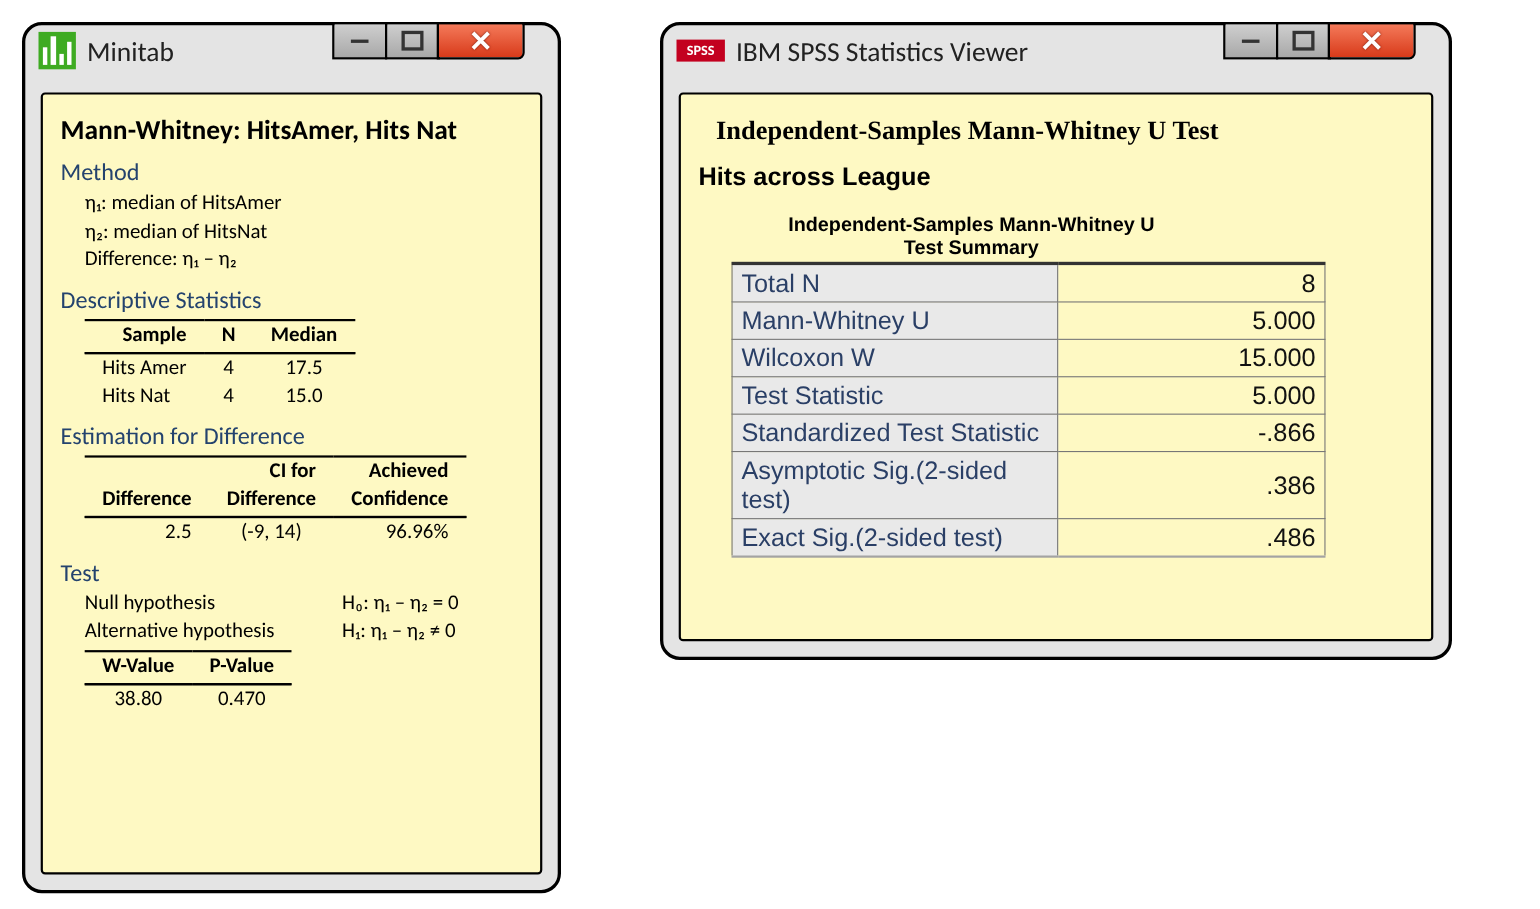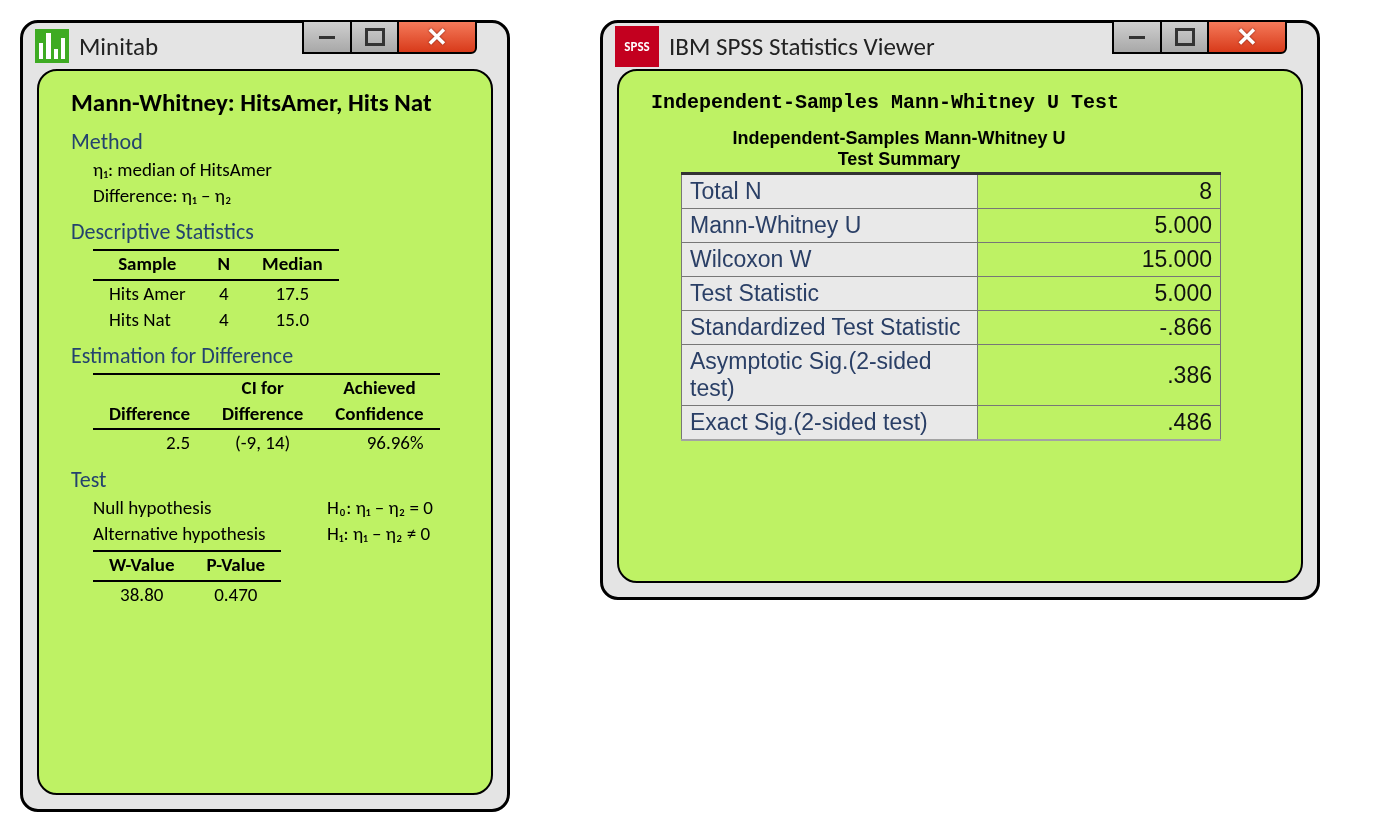--- a/index.html
+++ b/index.html
@@ -13,20 +13,21 @@
     display: flex;
     gap: 90px;
   }
   .window {
     background: #e4e4e4;
     border: 3px solid #000;
     border-radius: 18px;
     box-sizing: border-box;
     display: flex;
     flex-direction: column;
+    gap: 15px;
   }
   .win-minitab { width: 490px; height: 792px; }
   .win-spss { width: 720px; height: 580px; }
   .titlebar {
     display: flex;
     align-items: center;
     padding: 6px 0 6px 12px;
     height: 46px;
     box-sizing: border-box;
     position: relative;
@@ -58,43 +59,43 @@
   .win-btn.close.first { border-bottom-left-radius:0; }
   .icon-line { width: 16px; height: 3px; background: #333; }
   .icon-box  { width: 14px; height: 12px; border: 3px solid #333; }
   .icon-x    { font-size: 26px; font-weight: 800; color: #fff; text-shadow: 0 0 2px #6b0f00; font-family: Arial; }
   .minitab-logo {
     width: 34px; height: 34px; background: #3eab22;
     display:flex; align-items:flex-end; justify-content:center; gap:3px; padding:4px; box-sizing:border-box;
   }
   .minitab-logo span { width:5px; background:#fff; display:inline-block; }
   .spss-logo {
-    width: 44px; height: 41px; background:#c3001f; color:#fff; font-weight:bold; font-size:13px;
+    width: 44px; height: 20px; background:#c3001f; color:#fff; font-weight:bold; font-size:13px;
     display:flex; align-items:center; justify-content:center;
   }
   .content {
-    background:#bef264;
+    background:#fef9c3;
     border:2.5px solid #000;
-    border-radius: 20px;
+    border-radius: 4px;
     margin: 0 14px 14px 14px;
     flex:1;
-    padding: 12px 32px;
+    padding: 12px 16px;
     overflow:hidden;
   }
   .h-main { font-size: 25px; font-weight: 700; margin:4px 0 10px 0; }
   .h-blue { color:#24436e; font-size:22px; margin: 10px 0 2px 0; }
   .body-ind { margin-left: 22px; font-size:19px; line-height:1.35; }
   table.mt { border-collapse: collapse; margin: 4px 0 4px 0; }
-  table.mt th { font-weight:700; padding: 0 16px 2px 16px; text-align:center; border-bottom:2px solid #000; }
+  table.mt th { font-weight:700; padding: 0 16px 2px 16px; text-align:right; border-bottom:2px solid #000; }
   table.mt td { padding: 0 16px; text-align:center; }
   table.mt td.l { text-align:left; }
   table.mt td.r { text-align:right; }
   table.mt thead { border-top:2px solid #000; }
 
-  .sp-h1 { font-weight:700; font-size:20px; margin:8px 0 14px 0; font-family: Liberation Mono, monospace;}
+  .sp-h1 { font-weight:700; font-size:24px; margin:8px 0 14px 16px; font-family: Liberation Serif, serif;}
   .sp-h2 { font-weight:700; font-size:23px; margin:0 0 20px 0; font-family: Arial, sans-serif;}
   .sp-tabtitle { font-weight:700; font-size:18px; text-align:center; margin-bottom:2px; font-family: Arial, sans-serif;}
   table.spss { border-collapse: collapse; width: 540px; font-family: Arial, sans-serif; }
   table.spss td { border:1px solid #777; padding:3px 8px; font-size:23px; }
   table.spss td.lab { background:#e9e9e9; color:#2a3f66; width:55%; }
   table.spss td.val { text-align:right; color:#111; }
   table.spss tr:first-child td { border-top:3px solid #333; }
   table.spss tr:last-child td { border-bottom:2px solid #a3a3a3; }
 </style>
 </head>
@@ -120,20 +121,21 @@
           <span class="icon-x">✕</span>
         </div>
     </div>
   </div>
   <div class="content">
     <div class="h-main">Mann-Whitney: HitsAmer, Hits Nat</div>
 
     <div class="h-blue">Method</div>
     <div class="body-ind">
       <div>η₁: median of HitsAmer</div>
+      <div>η₂: median of HitsNat</div>
       <div>Difference: η₁ – η₂</div>
     </div>
 
     <div class="h-blue">Descriptive Statistics</div>
     <div class="body-ind">
       <table class="mt">
         <thead>
             <tr>
           <th>Sample</th>
           <th>N</th>
@@ -214,20 +216,21 @@
       <div class="win-btn max">
           <div class="icon-box"></div>
         </div>
       <div class="win-btn close first">
           <span class="icon-x">✕</span>
         </div>
     </div>
   </div>
   <div class="content">
     <div class="sp-h1">Independent-Samples Mann-Whitney U Test</div>
+    <div class="sp-h2">Hits across League</div>
 
     <div style="width:436px; margin-left:30px;">
       <div class="sp-tabtitle">
         <span>Independent-Samples Mann-Whitney U</span><br><span>Test Summary</span>
       </div>
       <table class="spss">
         <tbody>
             <tr>
               <td class="lab">Total N</td>
               <td class="val">8</td>

